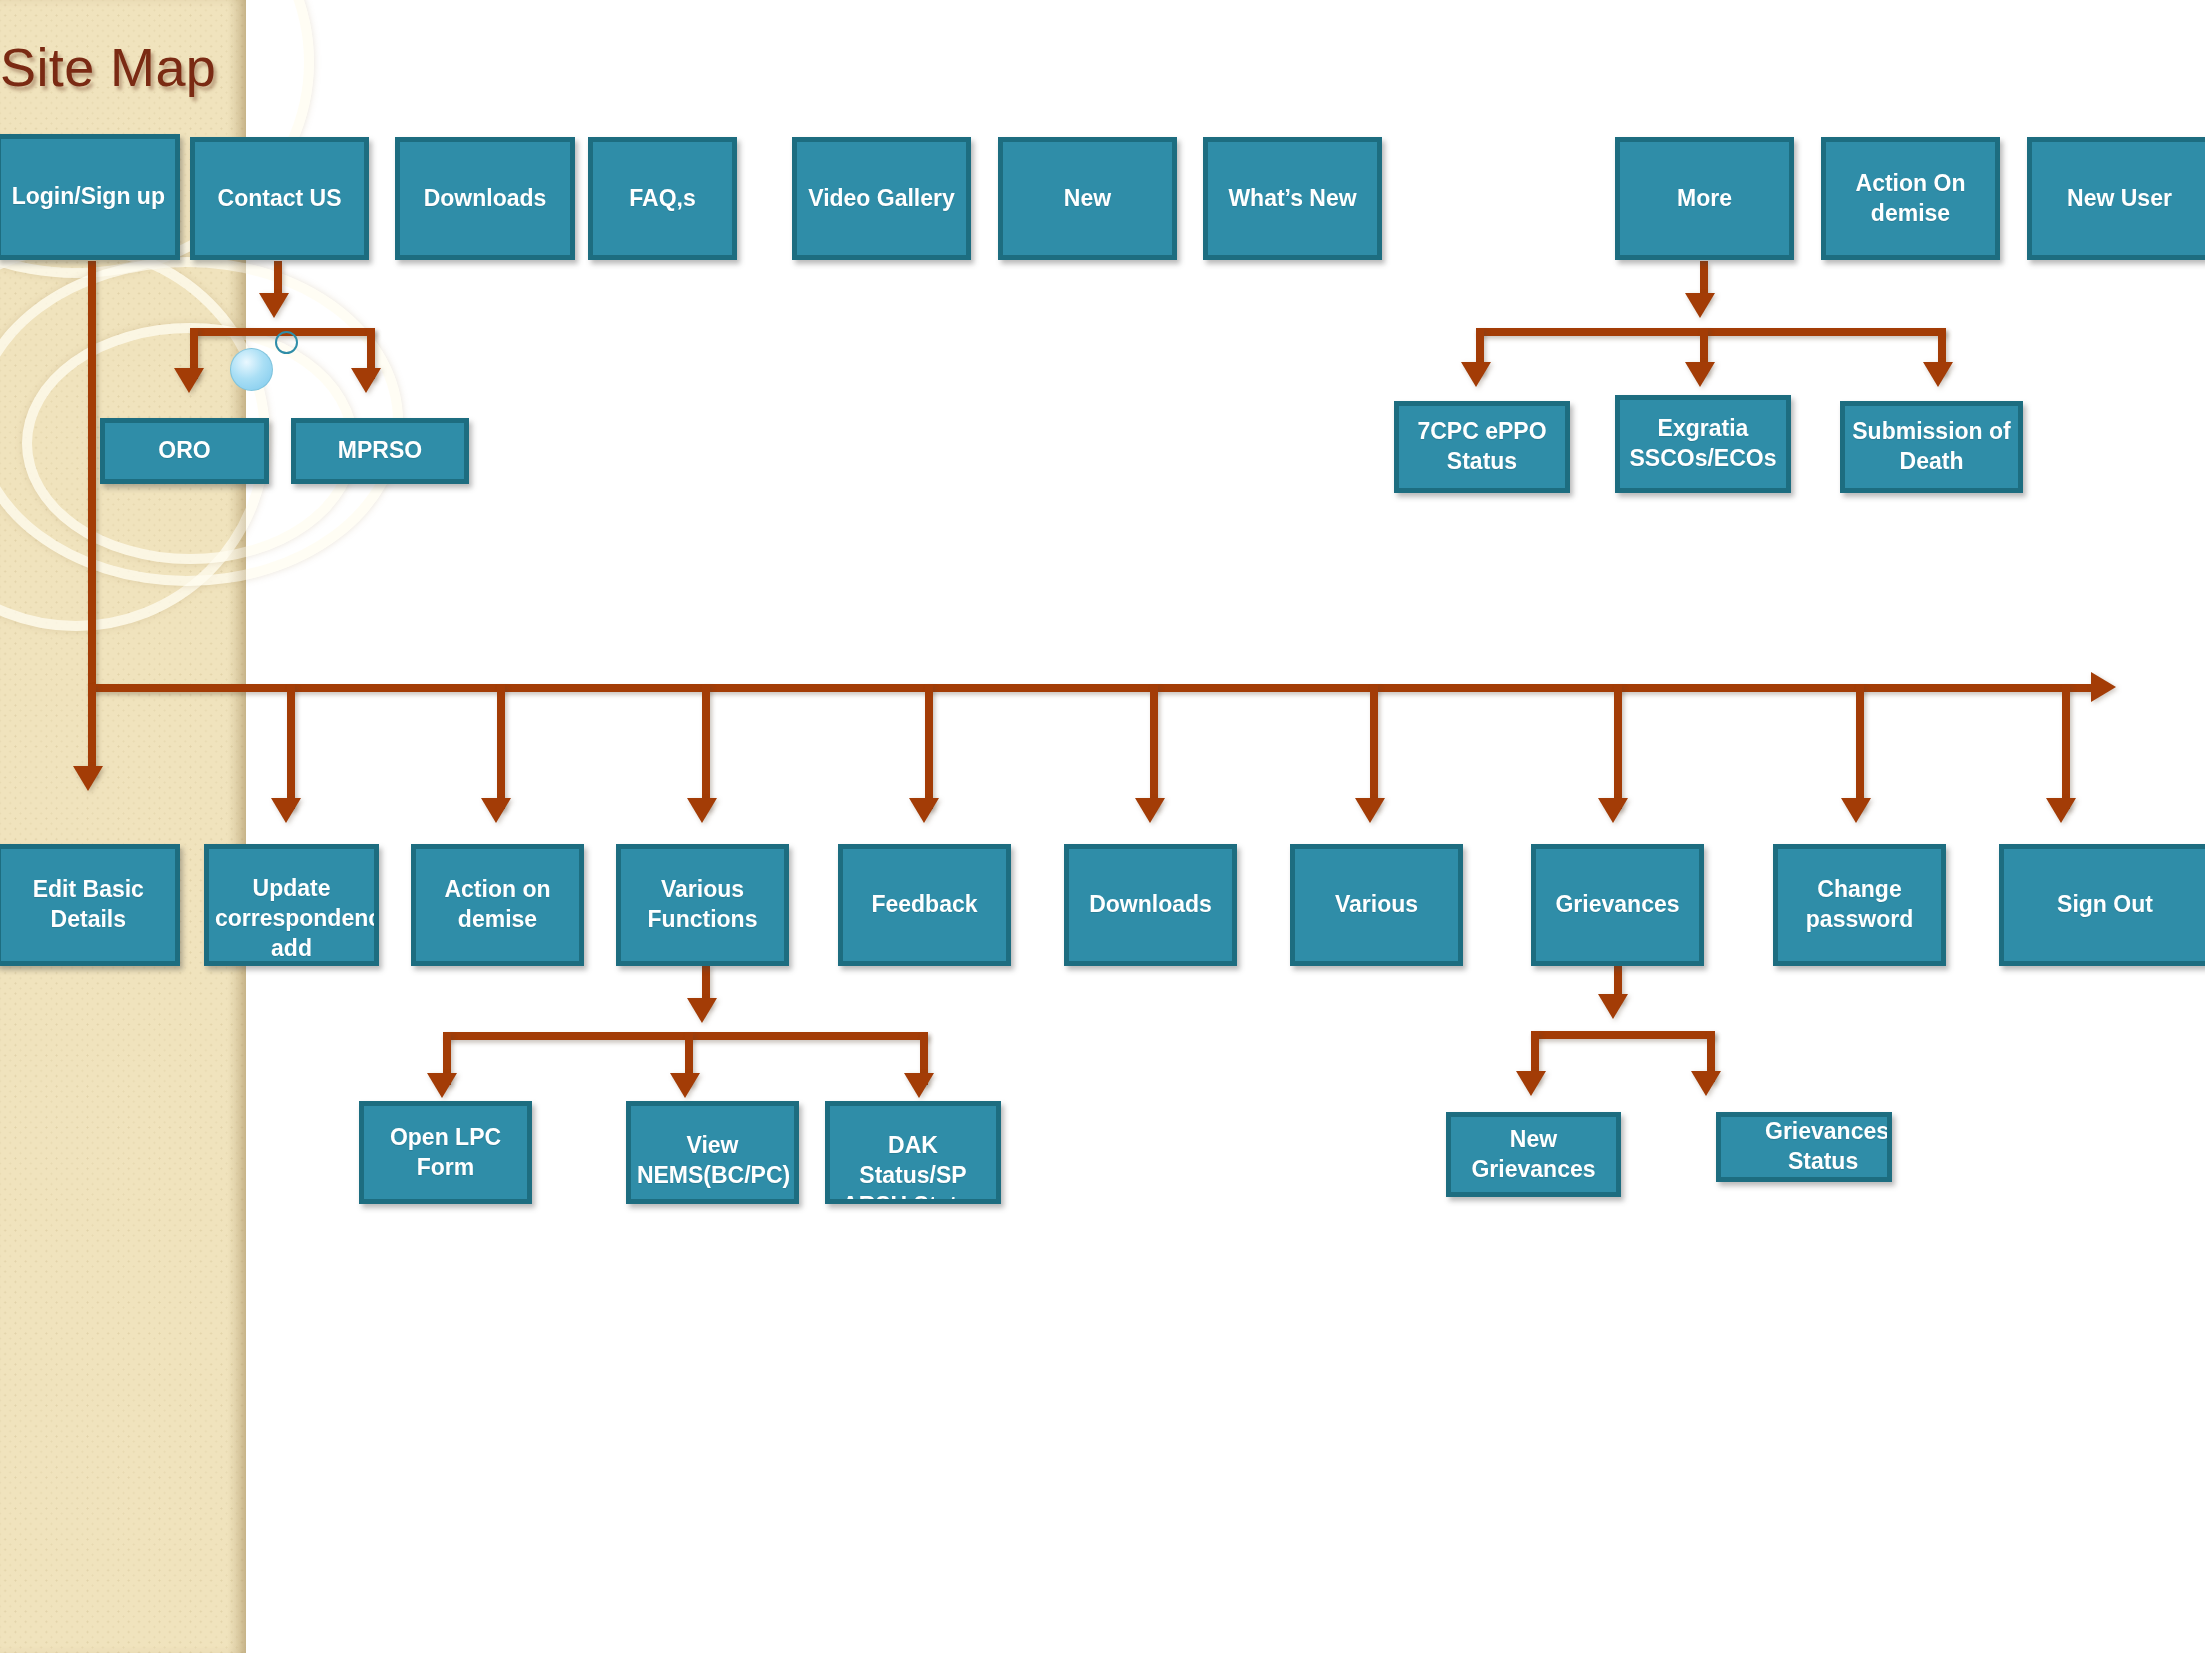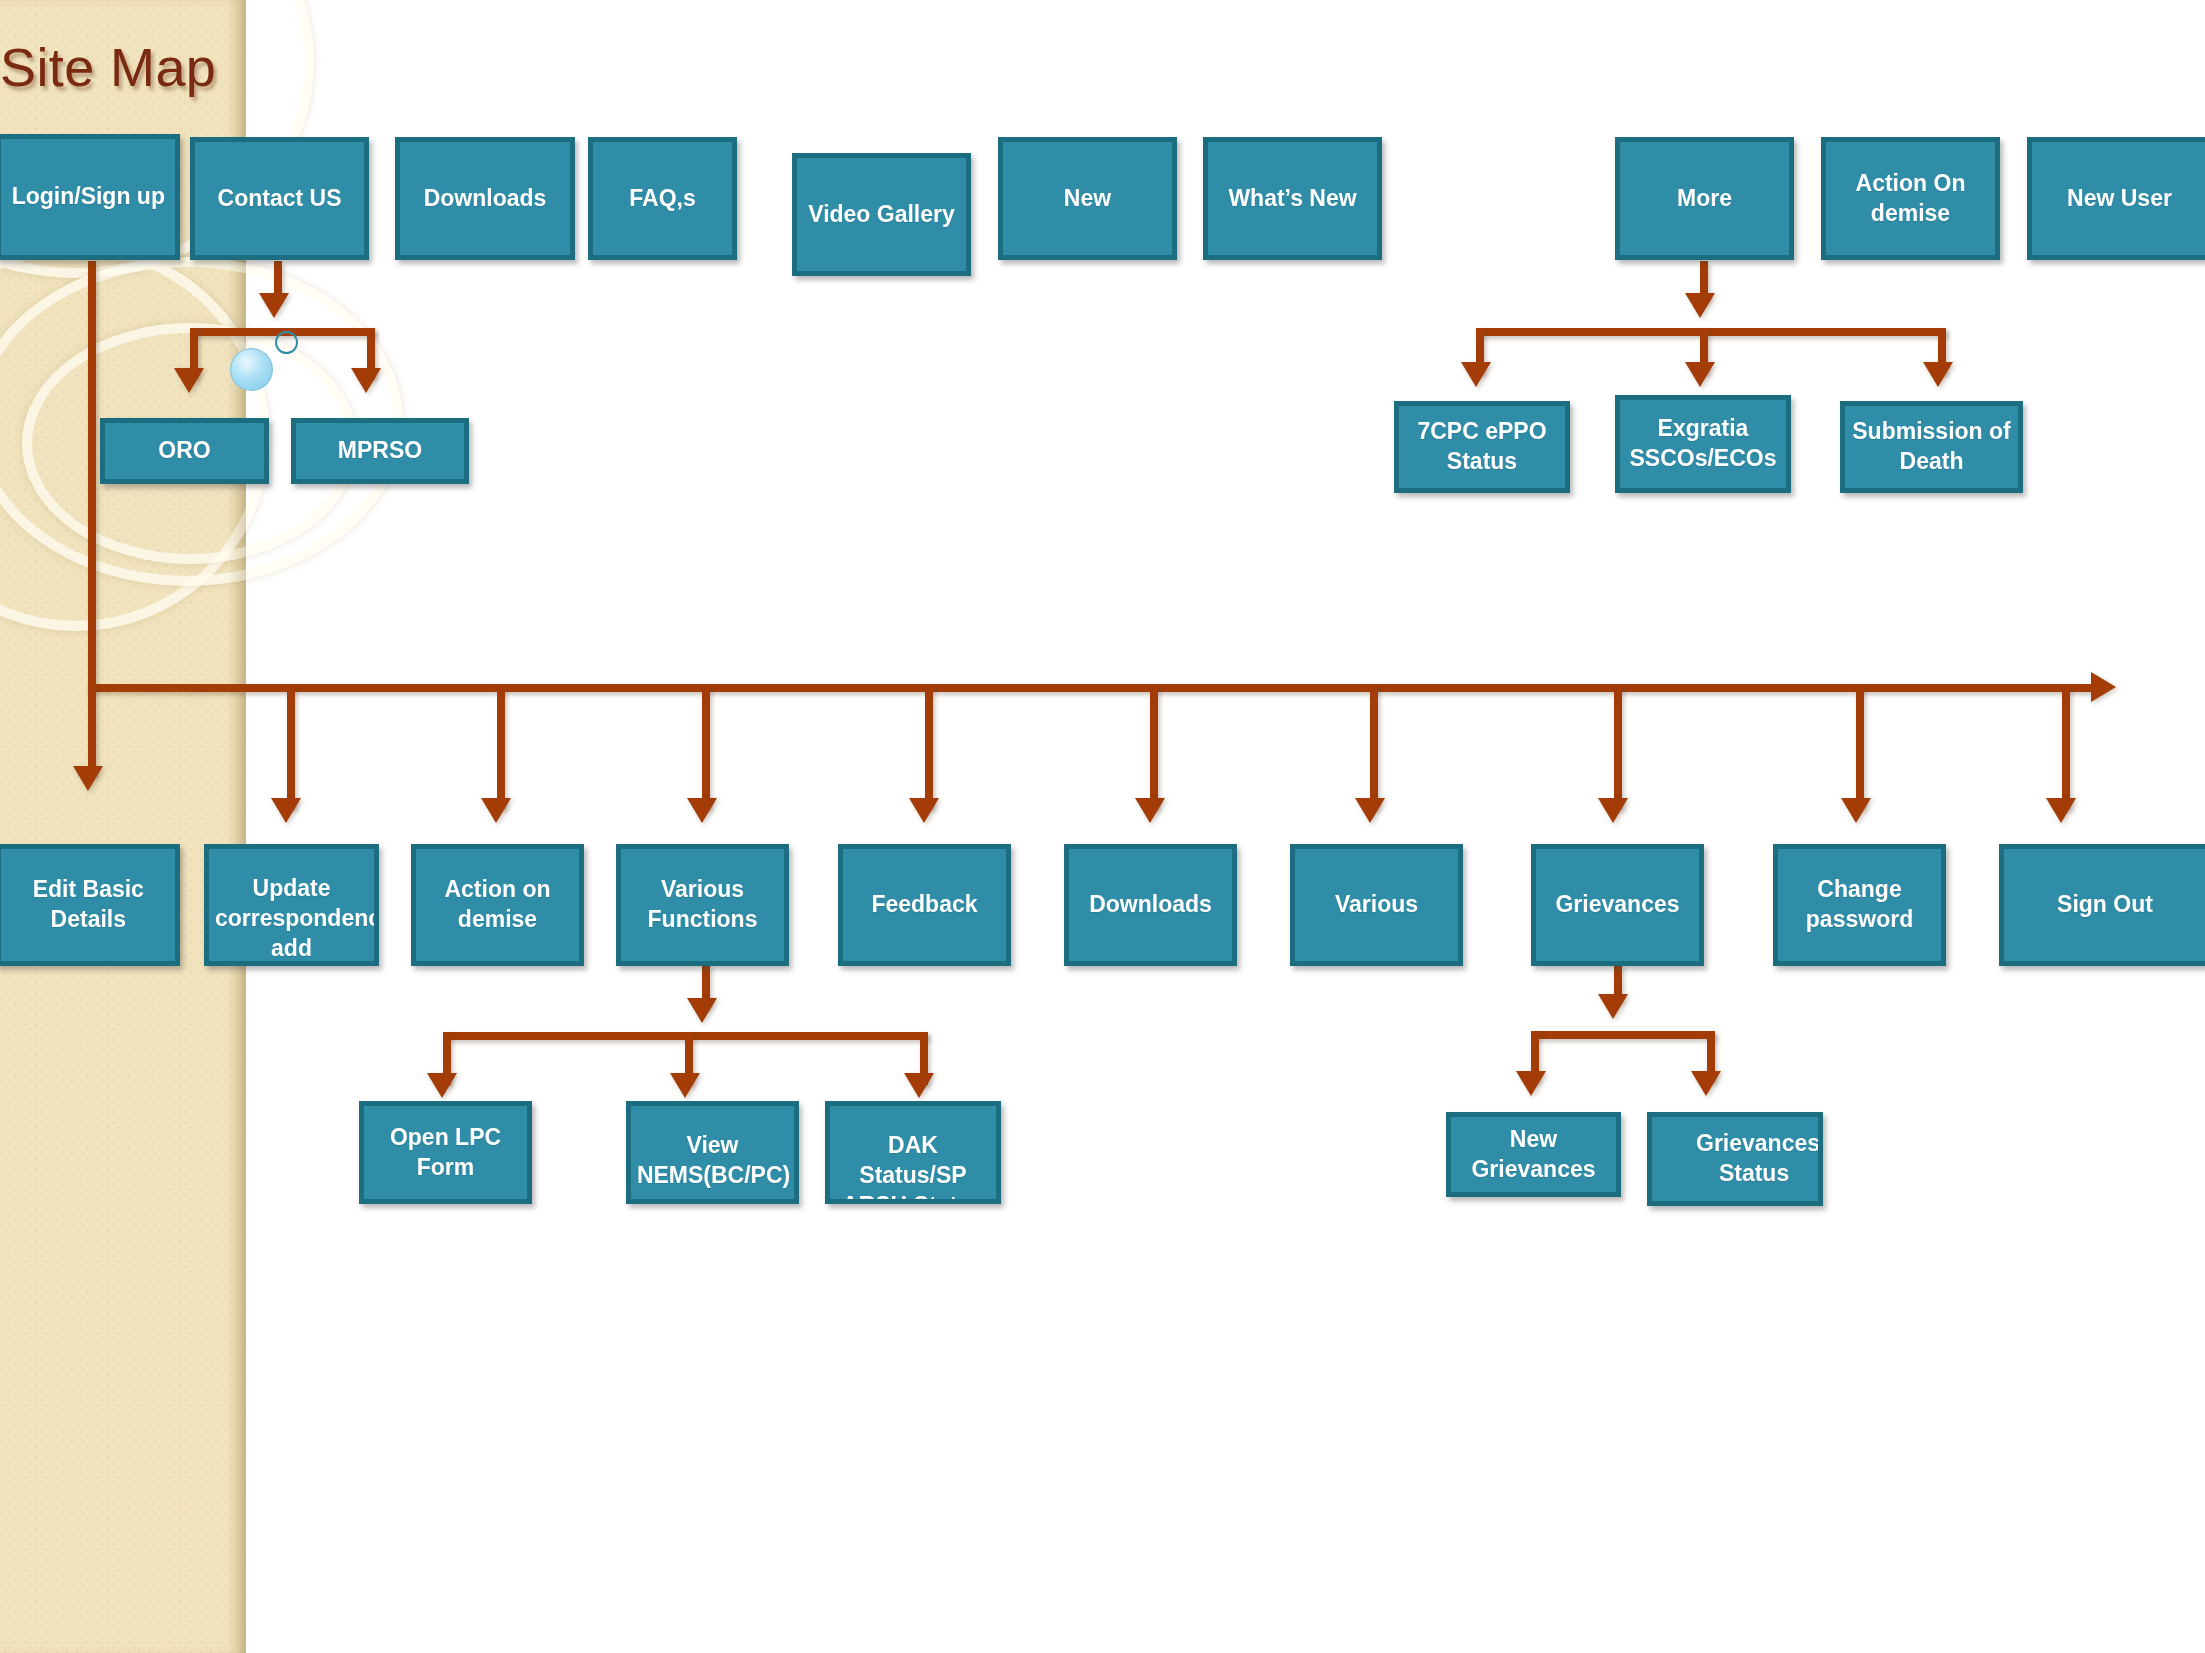--- a/index.html
+++ b/index.html
@@ -217,21 +217,21 @@
   </div>
   <div class="node" style="left:190px; top:137px; width:179px; height:123px;">
     <span>Contact US</span>
   </div>
   <div class="node" style="left:395px; top:137px; width:180px; height:123px;">
     <span>Downloads</span>
   </div>
   <div class="node" style="left:588px; top:137px; width:149px; height:123px;">
     <span>FAQ,s</span>
   </div>
-  <div class="node" style="left:792px; top:153px; width:179px; height:123px;">
+  <div class="node" style="left:792px; top:137px; width:179px; height:123px;">
     <span>Video Gallery</span>
   </div>
   <div class="node" style="left:998px; top:137px; width:179px; height:123px;">
     <span>New</span>
   </div>
   <div class="node" style="left:1203px; top:137px; width:179px; height:123px;">
     <span>What’s New</span>
   </div>
   <div class="node" style="left:1615px; top:137px; width:179px; height:123px;">
     <span>More</span>
@@ -297,18 +297,18 @@
   <div class="node overflow" style="left:601px; top:1101px; width:173px; height:103px;margin-left:25px;">
     <span>View NEMS(BC/PC)</span>
   </div>
   <div class="node overflow" style="left:825px; top:1101px; width:176px; height:103px;">
     <span>DAK Status/SP ARSH Status</span>
   </div>
 
   <div class="node" style="left:1446px; top:1112px; width:175px; height:85px;">
     <span>New Grievances</span>
   </div>
-  <div class="node" style="left:1647px; top:1112px; width:176px; height:94px;padding-left:44px;">
+  <div class="node" style="left:1716px; top:1112px; width:176px; height:70px;padding-left:44px;">
     <span>Grievances Status</span>
   </div>
 
 </div>
 
 
 </body></html>

